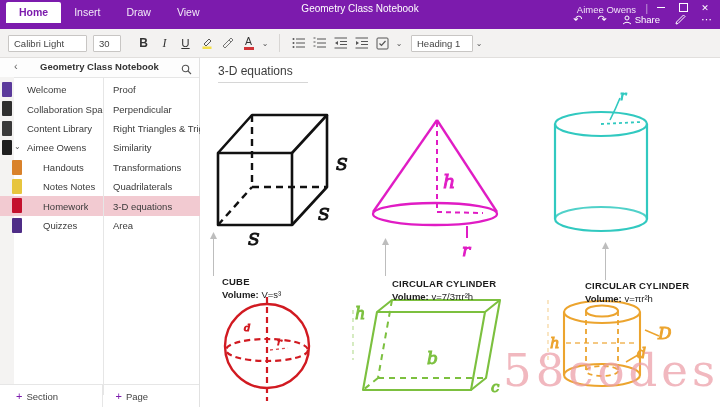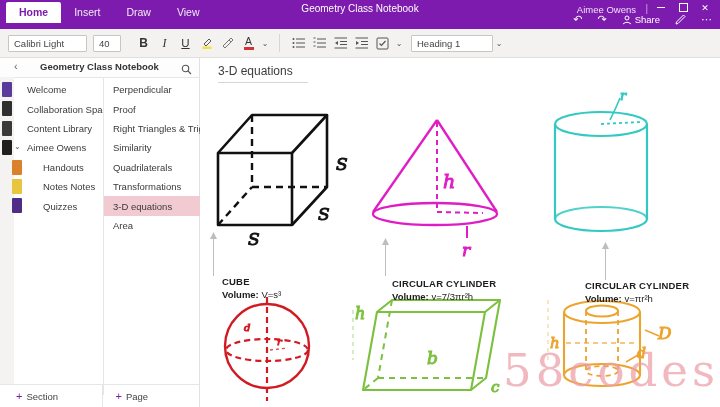--- a/index.html
+++ b/index.html
@@ -32,21 +32,21 @@
   .fsize{width:28px;margin-left:6px;}
   .tbtn{width:21px;height:21px;display:flex;align-items:center;justify-content:center;color:#333;}
   .tbtn.b{font-weight:bold;font-size:12px;margin-left:12px;}
   .tbtn.i{font-style:italic;font-family:"Liberation Serif",serif;font-size:12px;}
   .tbtn.u{text-decoration:underline;font-size:11.5px;}
   .fontcolor{display:flex;flex-direction:column;align-items:center;line-height:10px;}
   .fontcolor .a{font-size:10.5px;color:#333;}
   .fontcolor .bar{width:10px;height:3px;background:#d13438;margin-top:1px;}
   .chev{font-size:8px;color:#555;width:12px;text-align:center;}
   .tsep{width:1px;height:18px;background:#d8d6d4;margin:0 8px;}
-  .stylebox{width:82px;margin-left:6px;}
+  .stylebox{width:62px;margin-left:6px;}
   .ticon{display:block;}
   
   .sidebar{position:absolute;left:0;top:58px;width:200px;bottom:0;background:#fff;
     border-right:1px solid #e1e1e1;box-sizing:border-box;}
   .nav-header{position:absolute;left:0;top:0;width:100%;height:19px;border-bottom:1px solid #e6e6e6;background:#fdfdfd;}
   .nav-back{position:absolute;left:14px;top:2px;font-size:11px;color:#666;}
   .nav-title{position:absolute;left:0;top:3px;width:100%;text-align:center;font-size:9.5px;color:#333;font-weight:bold;}
   .nav-search{position:absolute;right:7px;top:3px;}
   .color-strip{position:absolute;left:0;top:19px;bottom:22px;width:14px;background:#f4f3f2;}
   .sec-col{position:absolute;left:0;top:19px;bottom:12px;width:104px;border-right:1px solid #e6e6e6;
@@ -116,21 +116,21 @@
       <svg class="ticon" width="11" height="11" viewBox="0 0 11 11">
           <path d="M1,10 L3,9.5 L10,2.5 L8.5,1 L1.5,8 Z" fill="none" stroke="#fff" stroke-width="1"></path>
         </svg>
     </span>
     <span class="ract">⋯</span>
   </div>
 </div>
 
 <div class="toolbar">
   <div class="tb-input fname">Calibri Light</div>
-  <div class="tb-input fsize">40</div>
+  <div class="tb-input fsize">30</div>
   <div class="tbtn b">B</div>
   <div class="tbtn i">I</div>
   <div class="tbtn u">U</div>
   <div class="tbtn">
     <svg class="ticon" width="14" height="14" viewBox="0 0 14 14">
       <path d="M4,8 L9,3 L11,5 L6,10 Z" fill="none" stroke="#555" stroke-width="1"></path>
       <rect x="2.5" y="10.5" width="9" height="2.5" fill="#f4e04a"></rect>
     </svg>
   </div>
   <div class="tbtn">
@@ -226,33 +226,37 @@
       <span class="sec-label">Aimee Owens</span>
     </div>
     <div class="sec-row lvl1">
       <span class="sec-tab" style="background: rgb(217, 130, 43);"></span>
       <span class="sec-label">Handouts</span>
     </div>
     <div class="sec-row lvl1">
       <span class="sec-tab" style="background: rgb(231, 197, 62);"></span>
       <span class="sec-label">Notes Notes</span>
     </div>
+    <div class="sec-row lvl1 selected">
+      <span class="sec-tab" style="background: rgb(196, 17, 46);"></span>
+      <span class="sec-label">Homework</span>
+    </div>
     <div class="sec-row lvl1">
       <span class="sec-tab" style="background: rgb(79, 45, 135);"></span>
       <span class="sec-label">Quizzes</span>
     </div>
   </div>
 
   <div class="page-col">
+    <div class="page-row">Proof</div>
     <div class="page-row">Perpendicular</div>
-    <div class="page-row">Proof</div>
     <div class="page-row">Right Triangles &amp; Trig…</div>
     <div class="page-row">Similarity</div>
+    <div class="page-row">Transformations</div>
     <div class="page-row">Quadrilaterals</div>
-    <div class="page-row">Transformations</div>
     <div class="page-row selected">3-D equations</div>
     <div class="page-row">Area</div>
   </div>
 
   <div class="nav-footer">
     <div class="add-btn add-section">
       <span class="plus">+</span>
       <span>Section</span>
     </div>
     <div class="add-btn add-page">

